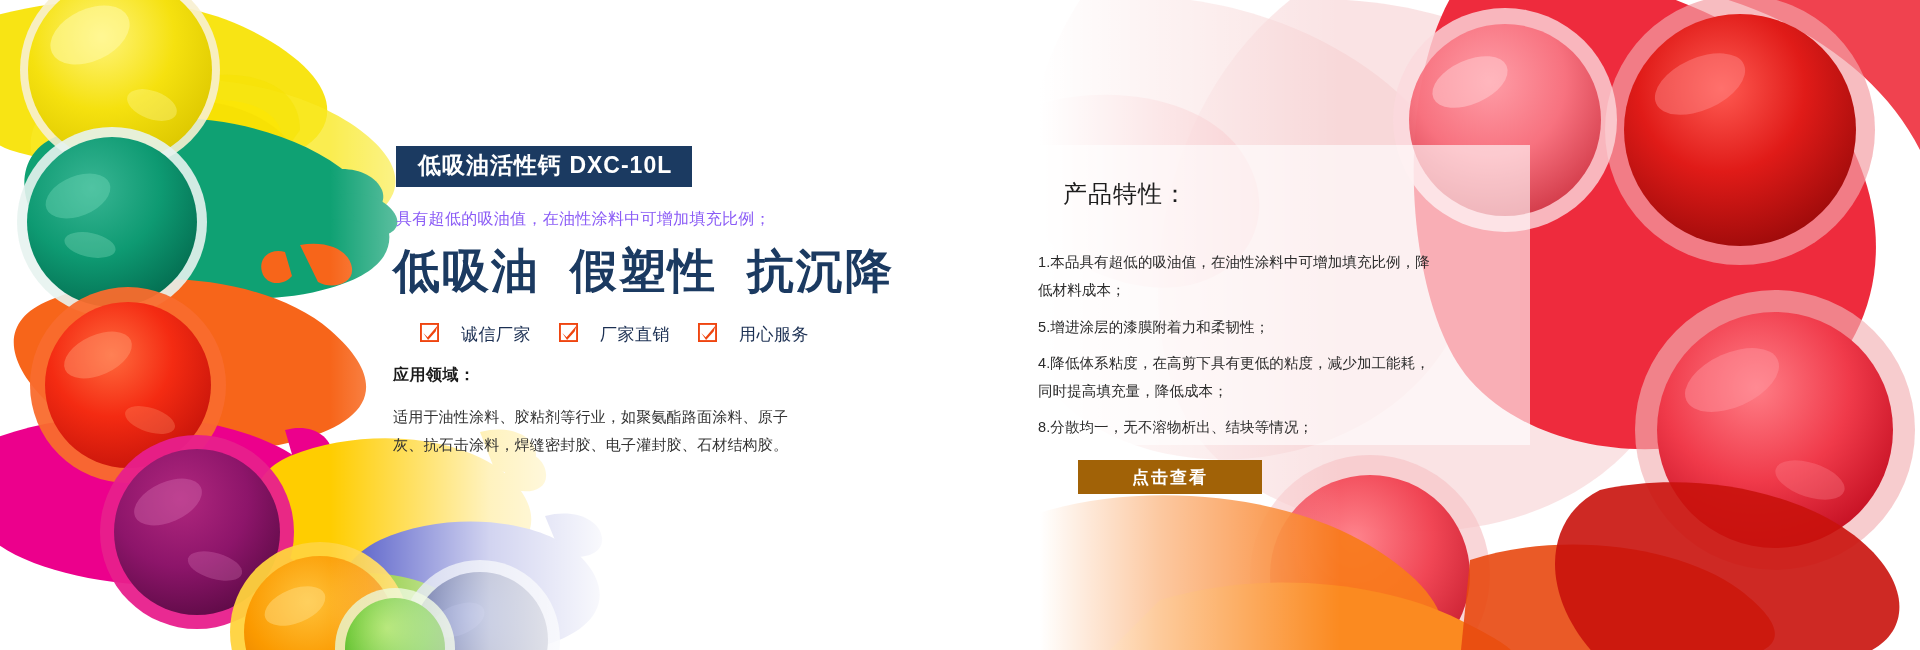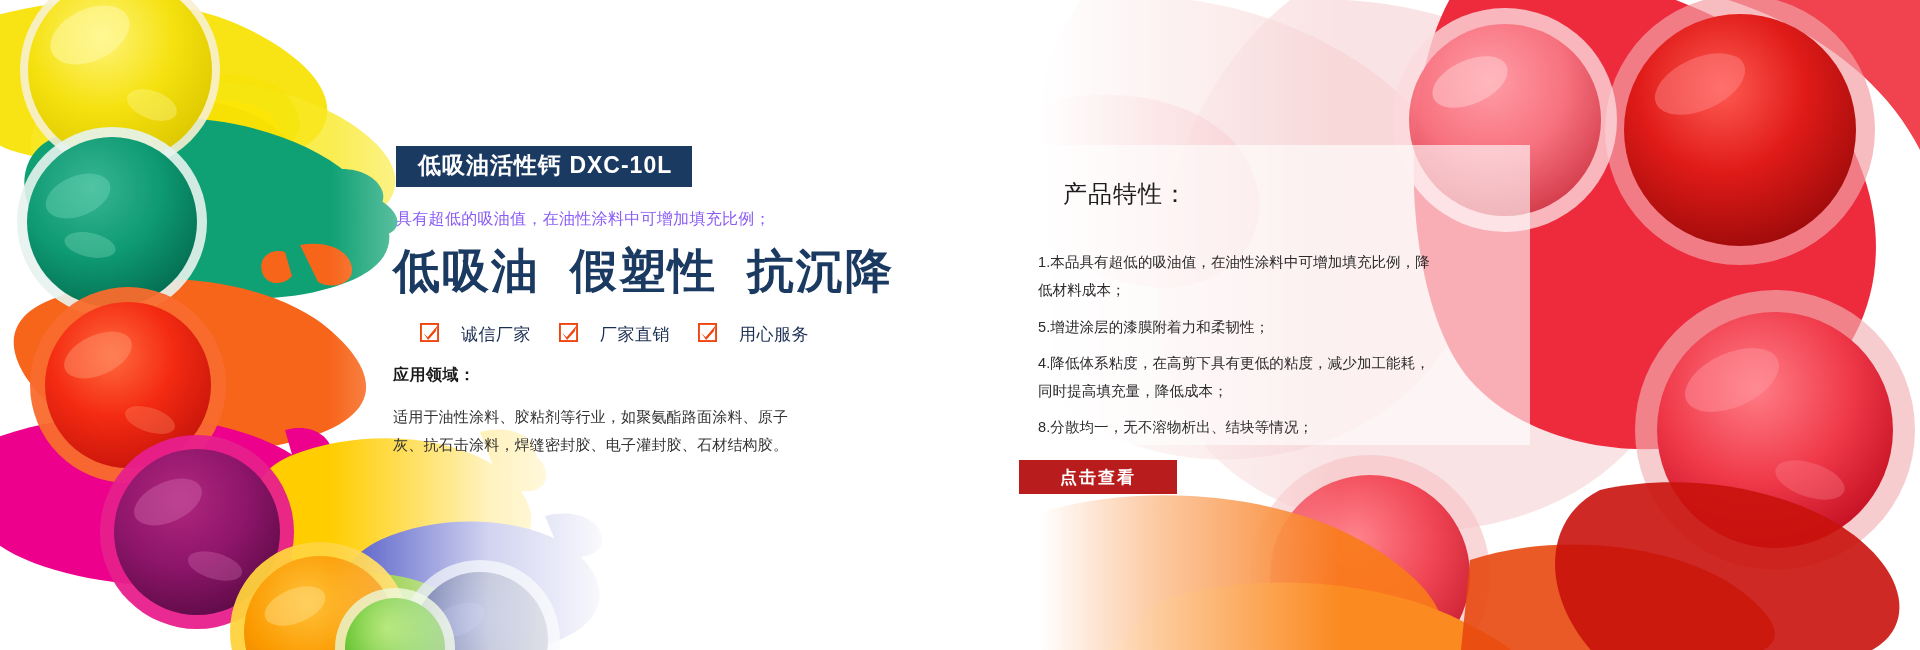--- a/index.html
+++ b/index.html
@@ -85,23 +85,23 @@
     font-size:24px; font-weight:normal; color:#1d1d1d; letter-spacing:1px;margin-left:31px;
   }
   .panel-list {
     position:absolute; left:1030px; top:240px;
     width:420px;
     font-size:14.5px; color:#2b2b2b; line-height:1.95; letter-spacing:.1px;
   }
   .panel-list p { margin:8px; }
 
   .cta {
-    position:absolute; left:1019px; top:460px;
-    width:158px; height:34px;
-    background:#b91c1c;
+    position:absolute; left:1078px; top:460px;
+    width:184px; height:34px;
+    background:#a16207;
     border:none;
     color:#ffffff;
     font-size:17px;
     font-weight:bold;
     letter-spacing:2px;
     font-family:"Liberation Sans","DejaVu Sans",sans-serif;
     cursor:pointer;
     display:flex; align-items:center; justify-content:center;
   }
 </style>

